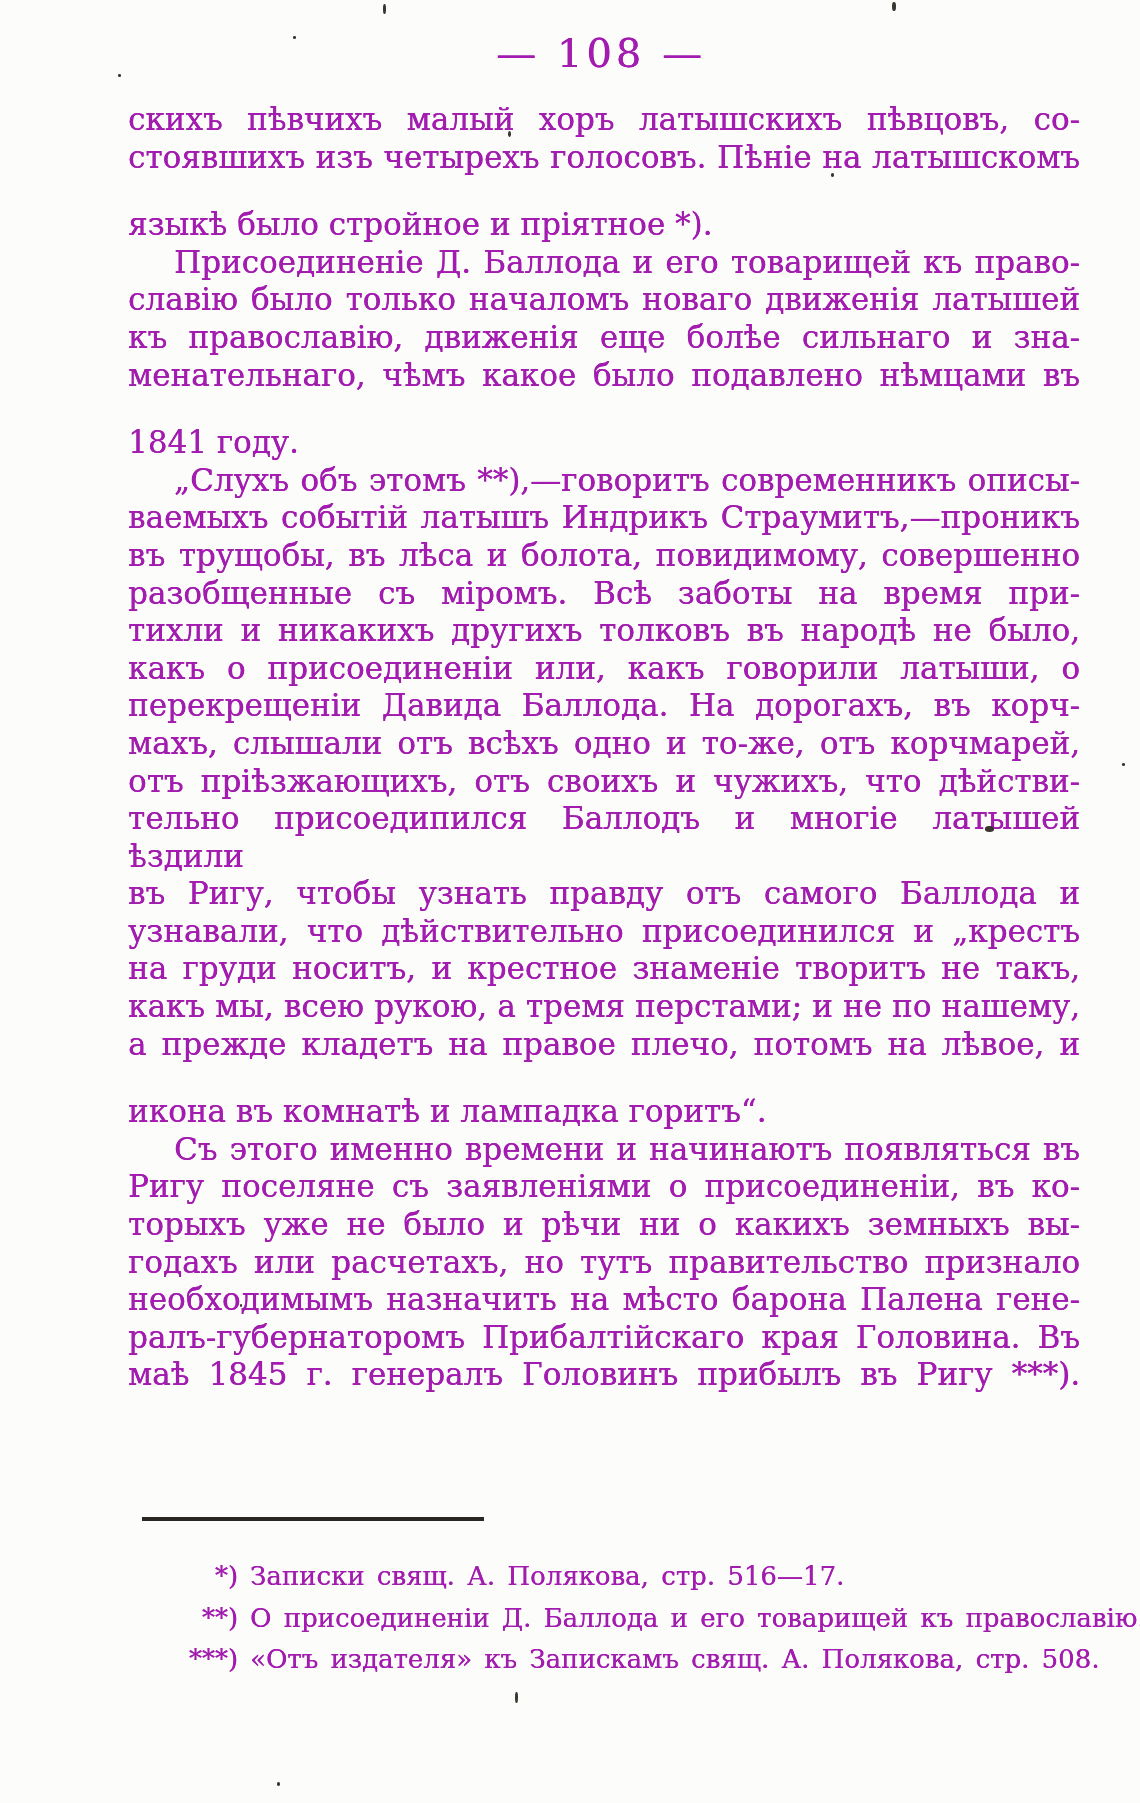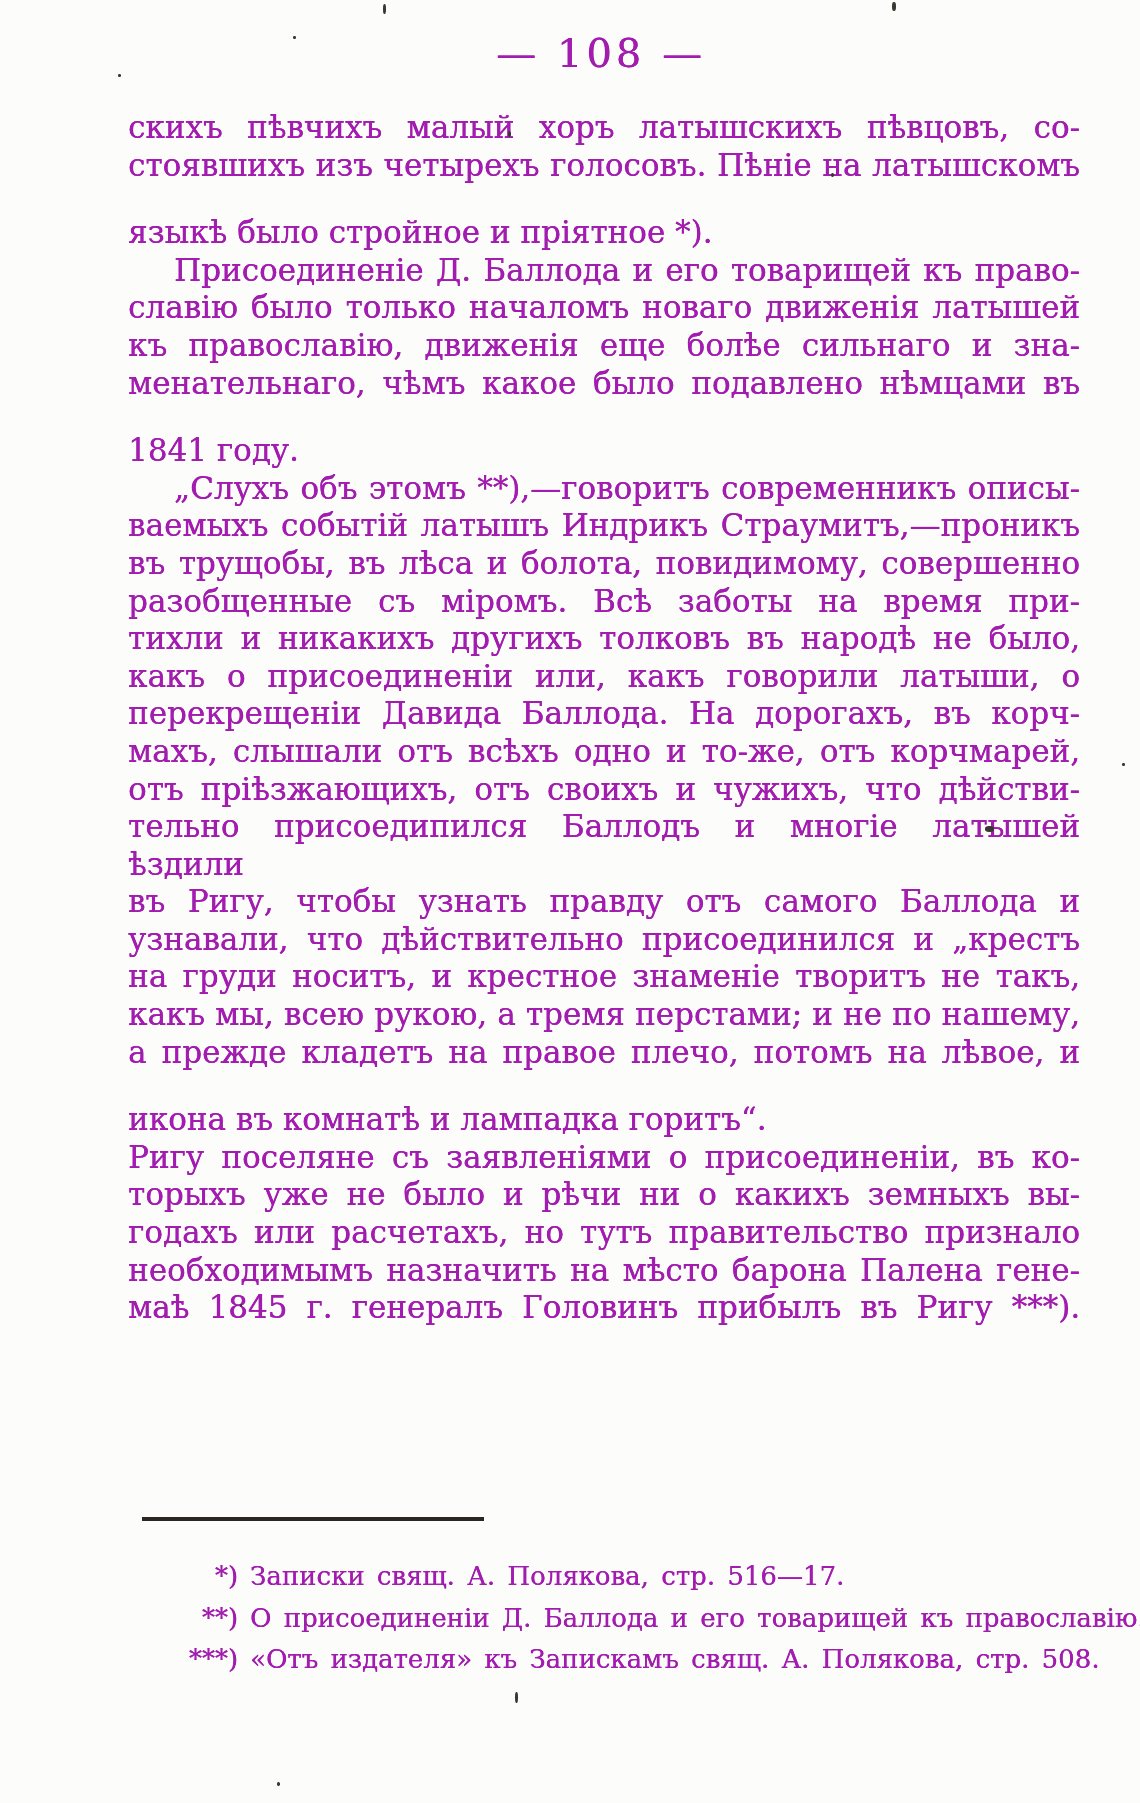--- a/index.html
+++ b/index.html
@@ -14,21 +14,21 @@
   }
   .page-number {
     position:absolute; top:30px; left:0; width:100%;
     padding-left:62px; box-sizing:border-box;
     text-align:center;
     font-size:40px; letter-spacing:4px;
     text-shadow:0.4px 0 0 currentColor;
     white-space:nowrap;
   }
   .text-block {
-    position:absolute; top:109px; left:128px; width:952px;
+    position:absolute; top:101px; left:128px; width:952px;
     font-size:31px; line-height:37.6px;
     text-shadow:0.35px 0 0 currentColor;
   }
   .line { text-align:justify; text-align-last:justify; white-space:normal; }
   .line.indent { text-indent:46px; }
   .line.flush { text-align-last:left;margin-top:30px; }
   .footnote-rule {
     position:absolute; top:1517px; left:142px; width:342px;
     height:0; border:none; border-top:4px solid #2a2722; margin:0;
   }
@@ -76,24 +76,26 @@
       <div class="line">перекрещеніи Давида Баллода. На дорогахъ, въ корч-</div>
       <div class="line">махъ, слышали отъ всѣхъ одно и то-же, отъ корчмарей,</div>
       <div class="line">отъ пріѣзжающихъ, отъ своихъ и чужихъ, что дѣйстви-</div>
       <div class="line">тельно присоедипился Баллодъ и многіе латышей ѣздили</div>
       <div class="line">въ Ригу, чтобы узнать правду отъ самого Баллода и</div>
       <div class="line">узнавали, что дѣйствительно присоединился и „крестъ</div>
       <div class="line">на груди носитъ, и крестное знаменіе творитъ не такъ,</div>
       <div class="line">какъ мы, всею рукою, а тремя перстами; и не по нашему,</div>
       <div class="line">а прежде кладетъ на правое плечо, потомъ на лѣвое, и</div>
       <div class="line flush">икона въ комнатѣ и лампадка горитъ“.</div>
+      <div class="line indent">Съ этого именно времени и начинаютъ появляться въ</div>
       <div class="line">Ригу поселяне съ заявленіями о присоединеніи, въ ко-</div>
       <div class="line">торыхъ уже не было и рѣчи ни о какихъ земныхъ вы-</div>
       <div class="line">годахъ или расчетахъ, но тутъ правительство признало</div>
       <div class="line">необходимымъ назначить на мѣсто барона Палена гене-</div>
+      <div class="line">ралъ-губернаторомъ Прибалтійскаго края Головина. Въ</div>
       <div class="line">маѣ 1845 г. генералъ Головинъ прибылъ въ Ригу ***).</div>
     </div>
 
   <hr class="footnote-rule">
 
   <div class="footnotes">
       <div class="fn"><span class="fnm">*)</span><span class="fnt">Записки свящ. А. Полякова, стр. 516—17.</span></div>
       <div class="fn"><span class="fnm">**)</span><span class="fnt">О присоединеніи Д. Баллода и его товарищей къ православію.</span></div>
       <div class="fn"><span class="fnm">***)</span><span class="fnt">«Отъ издателя» къ Запискамъ свящ. А. Полякова, стр. 508.</span></div>
     </div>

